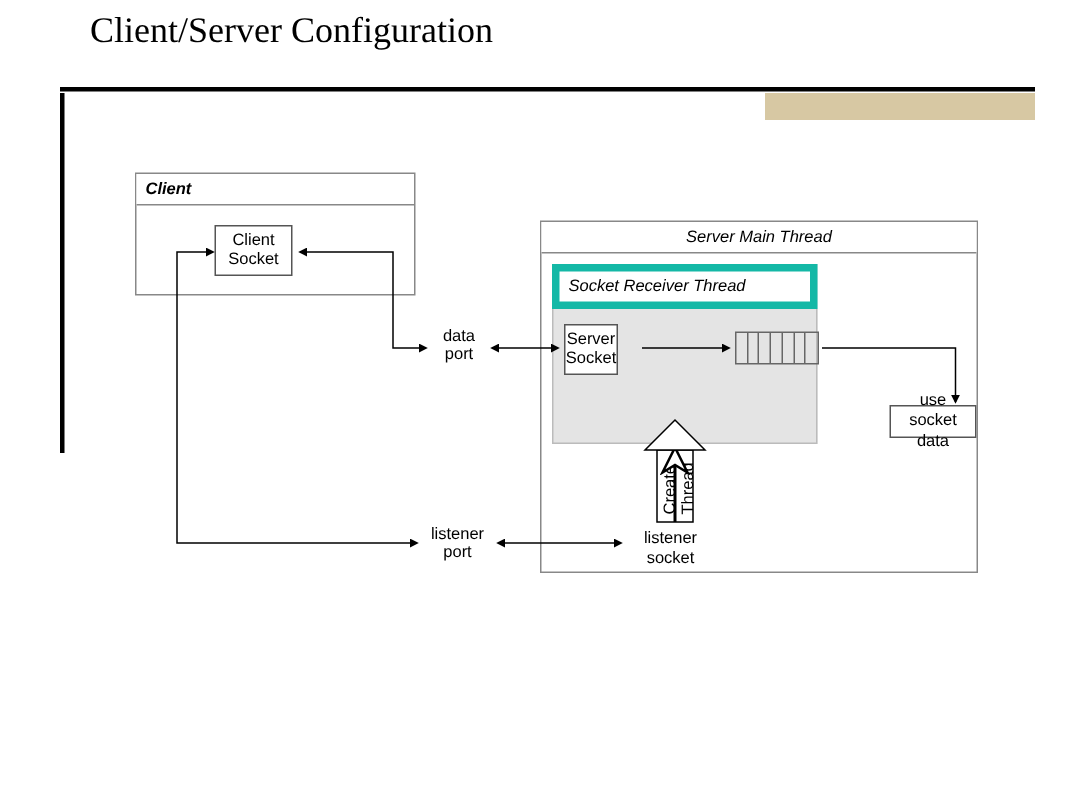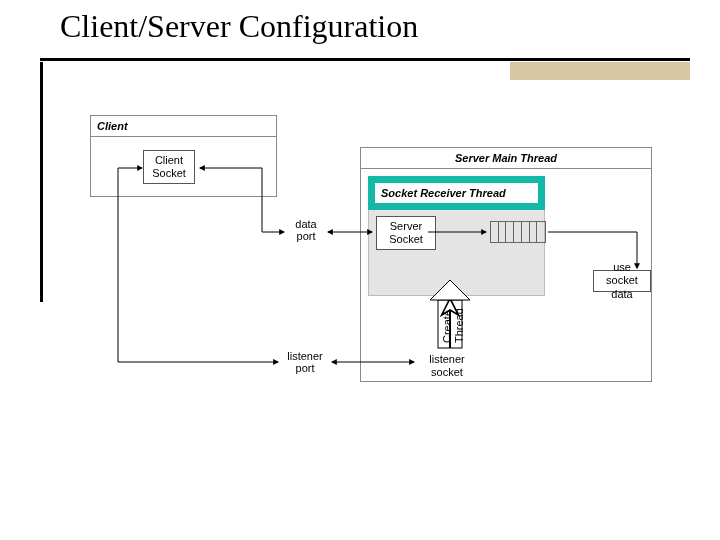--- a/index.html
+++ b/index.html
@@ -15,21 +15,21 @@
   .stage {
     position: relative;
     width: 720px;
     height: 540px;
   }
   .title {
     position: absolute;
     left: 60px;
     top: 8px;
     font-family: "Comic Sans MS", "Comic Sans", cursive;
-    font-size: 32px;
+    font-size: 24px;
     color: #000;
   }
   .h-underline {
     position: absolute;
     left: 40px;
     top: 58px;
     width: 650px;
     height: 3px;
     background: #000;
   }
@@ -64,21 +64,21 @@
   }
   .thread-outer {
     position: absolute;
     border: 1px solid #888;
     background: rgba(240,240,240,0.0);
   }
   .thread-header {
     border-bottom: 1px solid #888;
     font-size: 11px;
     font-style: italic;
-    font-weight: bold;
+    font-weight: normal;
     padding: 4px 6px;
     background: #fff;
   }
   .shaded {
     position: absolute;
     background: #e4e4e4;
     border: 1px solid #bbb;
   }
   .queue {
     position: absolute;
@@ -127,24 +127,24 @@
   </div>
 
   <div class="box" style="left:143px; top:150px; width:52px; height:34px; white-space:pre-line;">Client
 Socket</div>
 
   <div class="thread-outer" style="left:360px; top:147px; width:290px; height:233px;">
     <div class="thread-header" style="text-align:center;">Server Main Thread</div>
   </div>
 
   <div class="shaded" style="left:368px; top:176px; width:175px; height:118px;">
-    <div class="thread-header" style="background:#fff; border:7px solid #14b8a6; margin:-1px;">Socket Receiver Thread</div>
-  </div>
-
-  <div class="box" style="left:376px; top:216px; width:60px; height:34px; white-space:pre-line;">Server
+    <div class="thread-header" style="background:#fff; border:5px solid #14b8a6; margin:-1px;">Socket Receiver Thread</div>
+  </div>
+
+  <div class="box" style="left:376px; top:216px; width:36px; height:34px; white-space:pre-line;">Server
 Socket</div>
 
   <div class="queue" style="left:490px; top:221px; width:56px; height:22px;">
     <div class="cell"></div>
       <div class="cell"></div>
       <div class="cell"></div>
     <div class="cell"></div>
       <div class="cell"></div>
       <div class="cell"></div>
     <div class="cell"></div>

